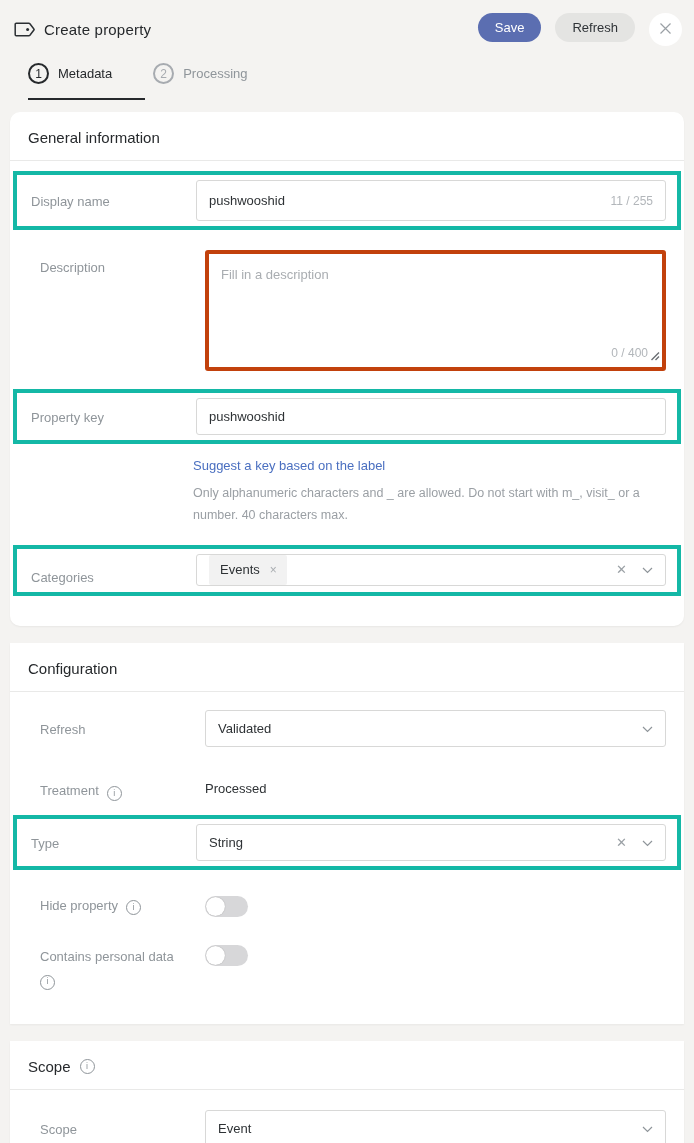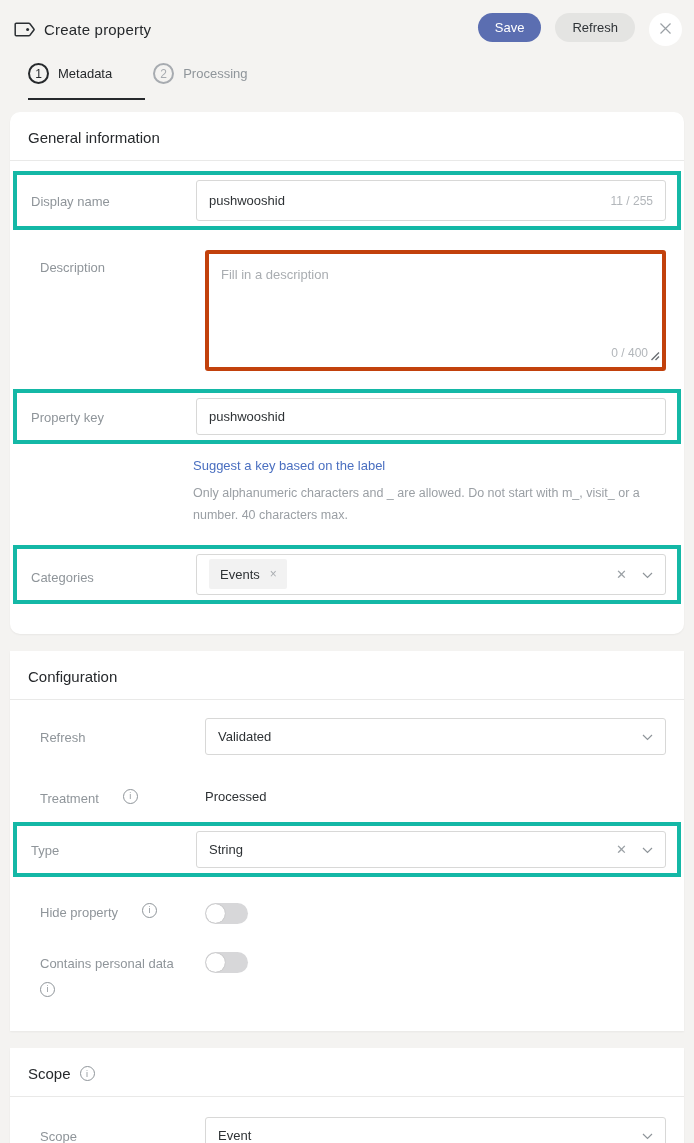--- a/index.html
+++ b/index.html
@@ -47,36 +47,36 @@
     display:flex; align-items:center; padding:0 12px; font-size:13px; color:#2e3235;
   }
   .input { height:41px; }
   .input-sm { height:37px; }
   .counter { margin-left:auto; color:#b2b6ba; font-size:12px; white-space:nowrap; }
   .textarea { position:relative; height:121px; border:4px solid #c2410c; border-radius:3px; background:#fff; padding:11px 12px; }
   .placeholder { color:#a9adb1; font-size:13px; }
   .ta-counter { position:absolute; right:14px; bottom:7px; color:#b2b6ba; font-size:12px; }
   .resize-handle { position:absolute; right:2px; bottom:2px; }
   .select { height:37px; }
-  .select-tall { height:41px; }
+  .select-tall { height:32px; }
   .select-icons { margin-left:auto; display:flex; align-items:center; gap:15px; }
   .chip { background:#f2f2f2; border-radius:2px; height:30px; display:inline-flex; align-items:center; gap:10px; padding:0 10px 0 11px; font-size:13px; color:#2e3235; }
   .chip-x { color:#a9adb1; font-size:12px; cursor:pointer; }
   .clear-x { color:#9aa0a5; font-size:13px; cursor:pointer; line-height:1; }
   
   .key-help { padding:12px 18px 10px 18px; display:flex; }
   .spacer { width:165px; flex-shrink:0; }
   .suggest-link { color:#4a6fc0; font-size:13px; cursor:pointer; display:inline-block; }
   .helper-text { margin-top:9px; color:#9a9fa4; font-size:12.5px; line-height:1.75; max-width:480px; }
   
   .static-value { font-size:13px; color:#2e3235; padding-top:10px; }
   .info-icon { width:15px; height:15px; border:1px solid #8f959a; border-radius:50%;
     display:inline-flex; align-items:center; justify-content:center;
     font-size:9px; color:#8f959a; flex-shrink:0; }
-  .label-inline { display:inline-flex; align-items:flex-start; gap:24px; }
+  .label-inline { display:inline-flex; align-items:flex-end; gap:8px; }
   .toggle { width:43px; height:21px; border-radius:11px; background:#d7d7d9; position:relative; cursor:pointer; margin-top:6px; }
   .toggle-knob { position:absolute; left:1px; top:1px; width:19px; height:19px; border-radius:50%; background:#ffffff; box-shadow:0 0 1px rgba(0,0,0,.35); }
   .row-toggle { padding-top:20px; padding-bottom:14px; }
   .card-2 .row-status { padding-bottom:10px; }
   .card-3 { margin-bottom:0; }
   .card-3 .row { padding-bottom:46px; }
 </style>
 </head>
 <body>
 

